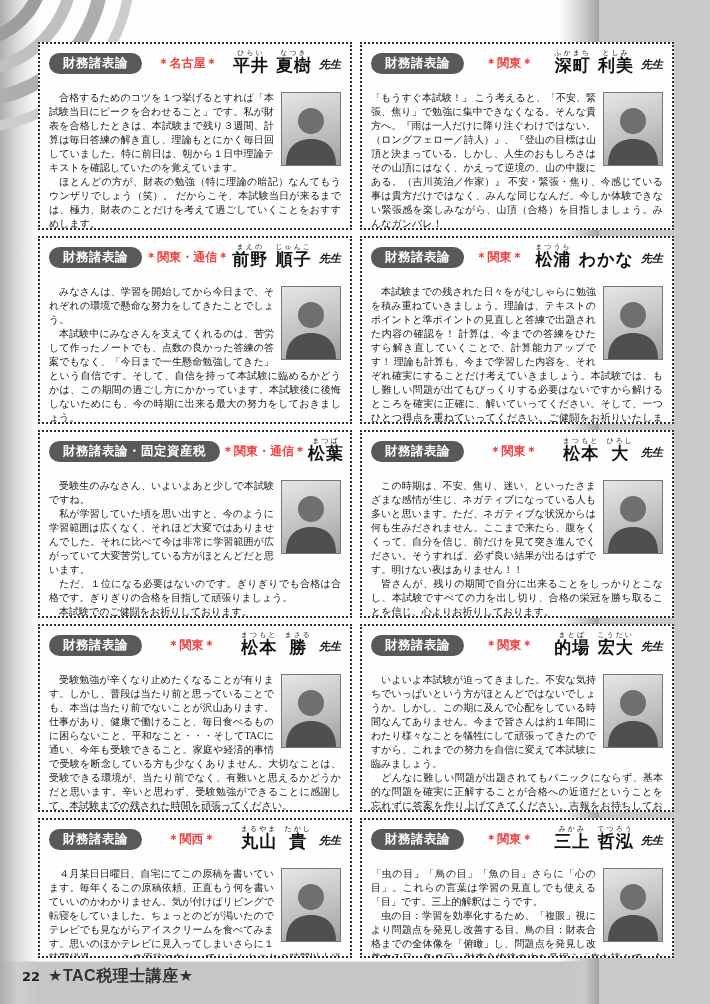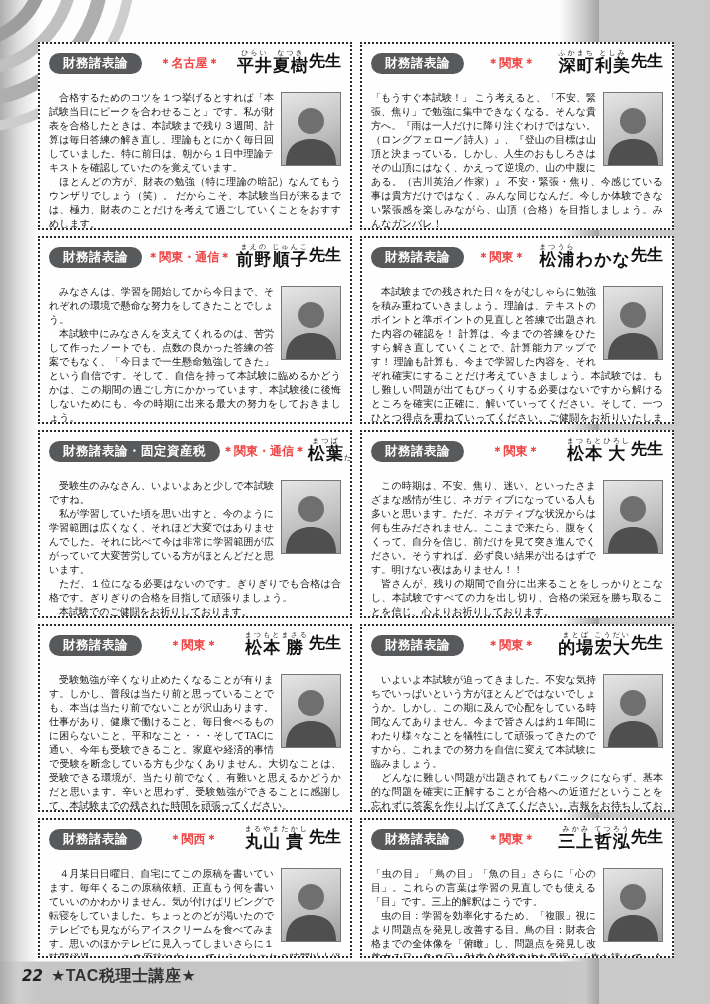--- a/index.html
+++ b/index.html
@@ -38,42 +38,42 @@
     border-radius:11px;
     font-weight:bold;font-size:12.5px;line-height:1;
     padding:4px 14px 5px 14px;
     letter-spacing:.5px;
     flex:0 0 auto;
   }
   .loc{
     font-weight:bold;font-size:12px;color:#ef4444;
     padding:0 2px 2px 2px;flex:0 0 auto;
   }
-  .name-wrap{display:flex;align-items:flex-end;padding-bottom:0;}
+  .name-wrap{display:flex;align-items:flex-end;gap:7px;padding-bottom:0;}
   .nm{display:inline-flex;flex-direction:column;align-items:center;line-height:1;}
   .fur{font-size:7px;color:#222;letter-spacing:2px;margin-bottom:1px;min-height:7px;}
   .kan{font-size:17px;font-weight:bold;color:#111;letter-spacing:1px;
        font-family:"Liberation Serif","DejaVu Serif",serif;}
-  .sensei{font-size:16px;font-weight:bold;color:#111;padding-bottom:2px;}
+  .sensei{font-size:11px;font-weight:bold;color:#111;padding-bottom:2px;font-style:italic;}
   .msg{
     font-family:"Liberation Serif","DejaVu Serif",serif;
     font-size:10px;line-height:14px;color:#161616;
     text-align:justify;white-space:pre-line;
   }
   .photo{
     float:right;width:58px;height:72px;margin:1px 0 3px 7px;
     border:1px solid #777;
     background:linear-gradient(160deg,#e6e6e6 0%,#c2c2c2 55%,#9f9f9f 100%);
     display:flex;align-items:flex-end;justify-content:center;overflow:hidden;
   }
   .footer{
     position:absolute;left:22px;top:966px;
     display:flex;align-items:baseline;gap:8px;
   }
-  .pgnum{font-size:15px;font-weight:bold;color:#222;font-family:"DejaVu Sans",sans-serif;font-style:italic;}
+  .pgnum{font-size:13px;font-weight:bold;color:#222;font-family:"DejaVu Sans",sans-serif;}
   .pgtxt{font-size:16px;font-weight:bold;color:#333;letter-spacing:.5px;}
 </style>
 </head>
 <body>
 
 <div class="page">
 
   <svg class="swoosh" width="150" height="150" viewBox="0 0 150 150">
     <g fill="none">
       <circle cx="-28" cy="-30" r="70" stroke="#9d9d9d" stroke-width="13"></circle>

